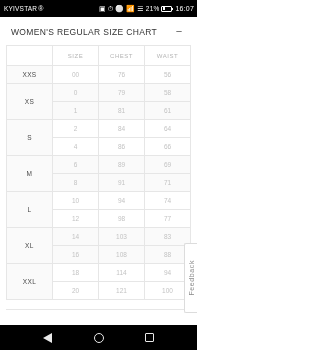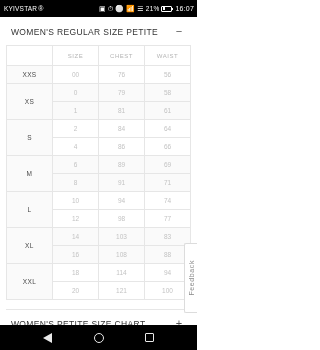--- a/index.html
+++ b/index.html
@@ -234,21 +234,21 @@
     <span class="batt-shell">
         <span class="batt-fill"></span>
       </span>
     <span class="sb-clock">16:07</span>
   </div>
 </div>
 
 <div class="page">
 
   <div class="section-header">
-    <span class="section-title">WOMEN'S REGULAR SIZE PETITE</span>
+    <span class="section-title">WOMEN'S REGULAR SIZE CHART</span>
     <span class="toggle-sign">−</span>
   </div>
 
   <div class="tablewrap">
     <table class="size-chart">
       <thead>
         <tr>
           <th class="col-blank"></th>
           <th class="col-size">SIZE</th>
           <th>CHEST</th>
@@ -327,24 +327,20 @@
             <td class="val first-num">20</td>
             <td class="val">121</td>
             <td class="val">100</td>
           </tr>
         </tbody>
     </table>
   </div>
 
   <div class="divider"></div>
 
-  <div class="section-header next">
-    <span class="section-title">WOMEN'S PETITE SIZE CHART</span>
-    <span class="toggle-sign">+</span>
-  </div>
 
 </div>
 
 <div class="feedback-tab">
   <span class="feedback-text">Feedback</span>
 </div>
 
 <div class="navbar">
   <div class="nav-btn">
     <span class="nav-back"></span>

